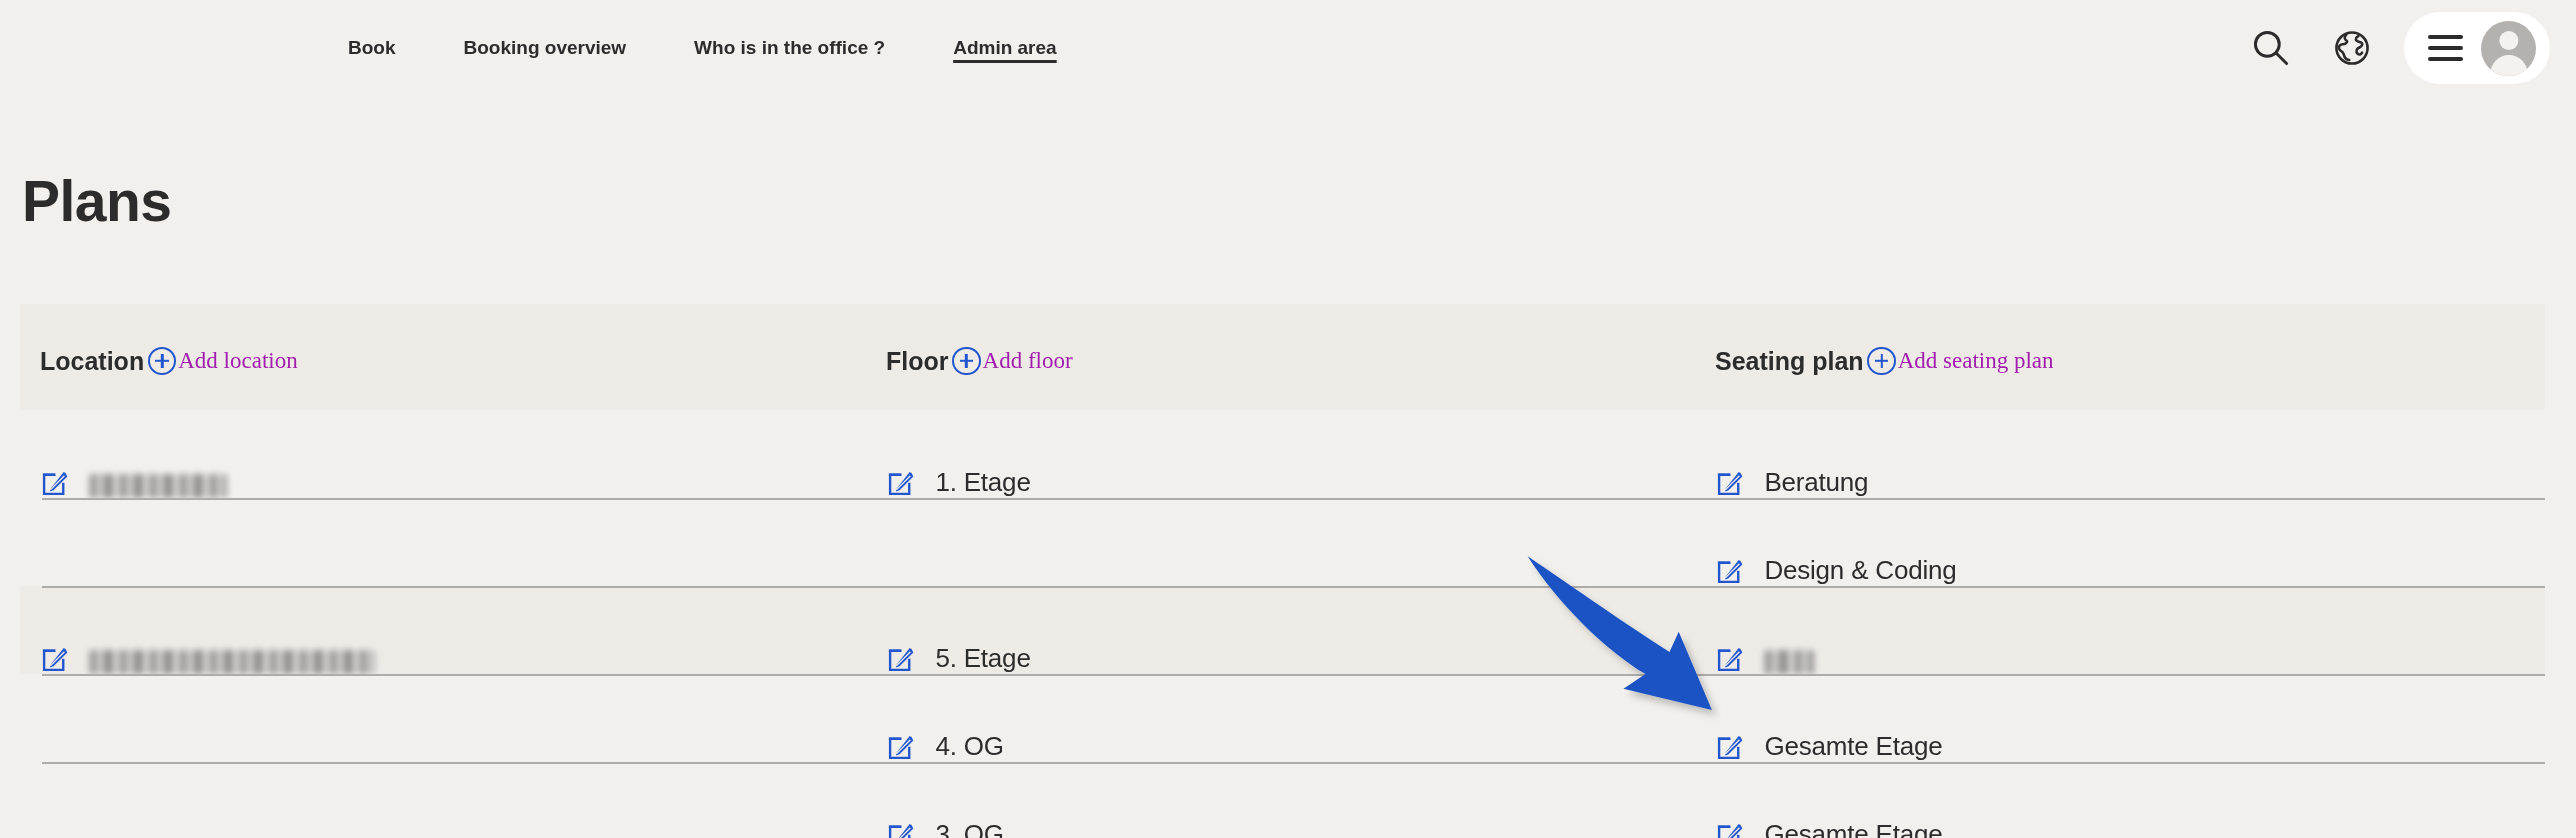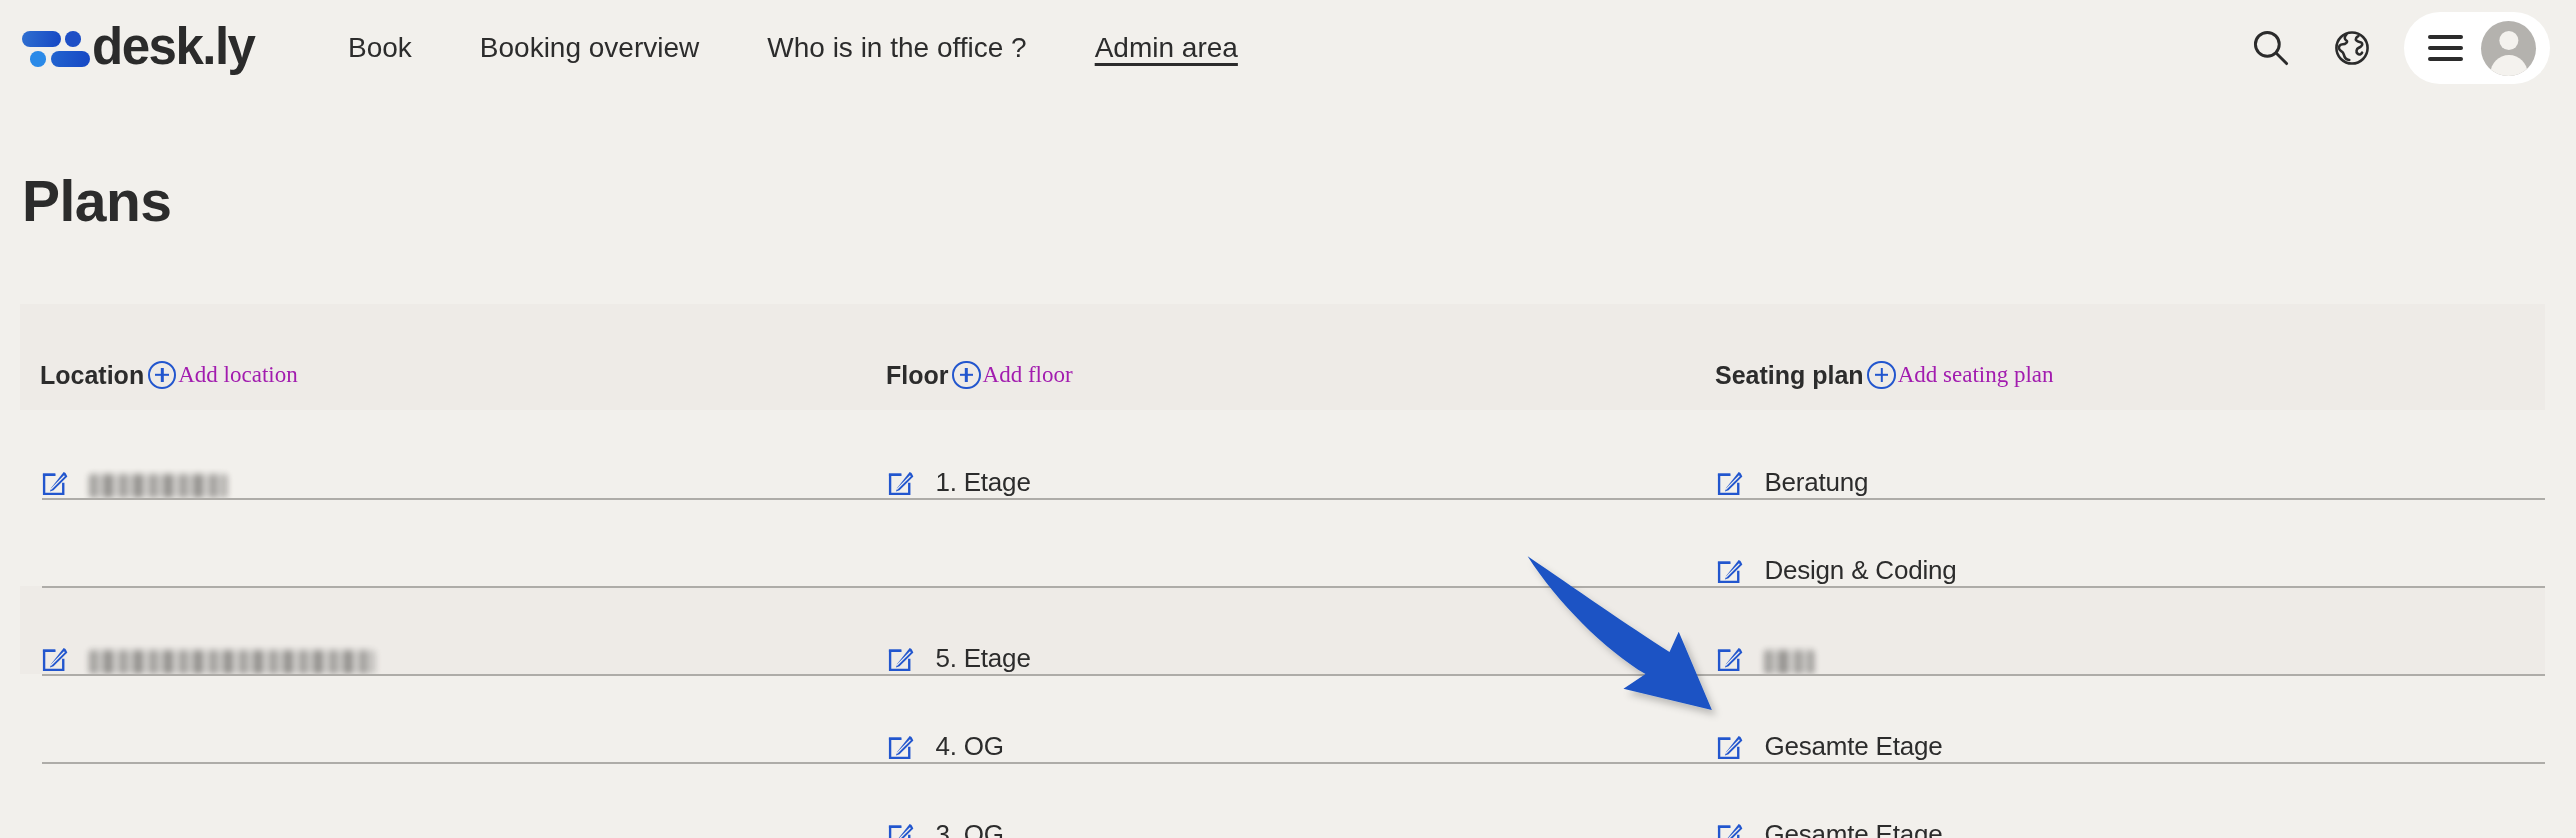--- a/index.html
+++ b/index.html
@@ -66,22 +66,22 @@
 
   
   #mainnav {
     position: absolute;
     left: 348px; top: 0;
     height: 96px;
     display: flex;
     align-items: center;
   }
   #mainnav .nav-item {
-    font-size: 28px;
-    font-weight: 400;
+    font-size: 19px;
+    font-weight: 700;
     color: #2C2C2C;
     margin-right: 68px;
     white-space: nowrap;
     cursor: pointer;
   }
   #mainnav .nav-item.active {
     text-decoration: underline;
     text-underline-offset: 6.4px;
     text-decoration-thickness: 2.8px;
   }
@@ -163,21 +163,21 @@
     width: 2525px;
     height: 534px;
   }
   #table-header {
     height: 106px;
     background: #EEEBE7;
     position: relative;
   }
   .col-header {
     position: absolute;
-    top: 18px; height: 106px;
+    top: 4px; height: 106px;
     display: flex;
     align-items: center;
     padding-left: 20px;
   }
   .col-header .col-title {
     font-size: 25px;
     font-weight: 700;
     color: #2C2C2C;
     white-space: nowrap;
   }
@@ -275,29 +275,20 @@
     left: 1465px; top: 534px;
     width: 304px; height: 212px;
     pointer-events: none;
   }
 </style>
 </head>
 <body>
 
 <div id="topbar">
 
-  <div id="logo-block">
-    <div id="logo-mark">
-      <div class="bar-tl"></div>
-      <div class="dot-tr"></div>
-      <div class="dot-bl"></div>
-      <div class="bar-br"></div>
-    </div>
-    <div id="logo-text">desk.ly</div>
-  </div>
 
   <nav id="mainnav">
     <div class="nav-item">Book</div>
     <div class="nav-item">Booking overview</div>
     <div class="nav-item">Who is in the office ?</div>
     <div class="nav-item active">Admin area</div>
   </nav>
 
   <div id="topbar-actions">
 

